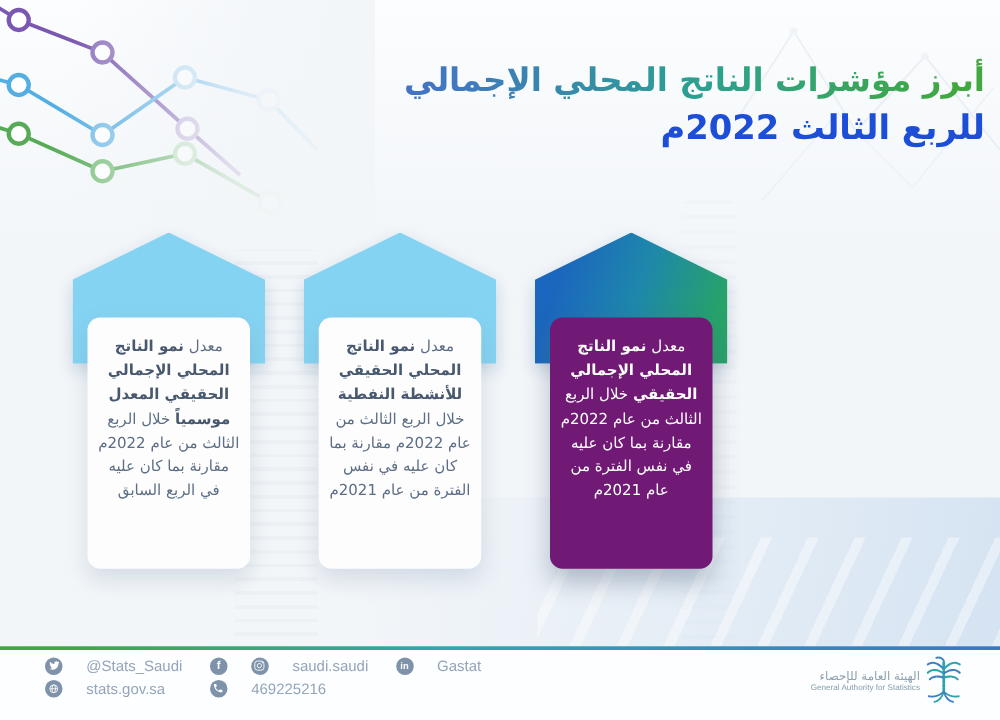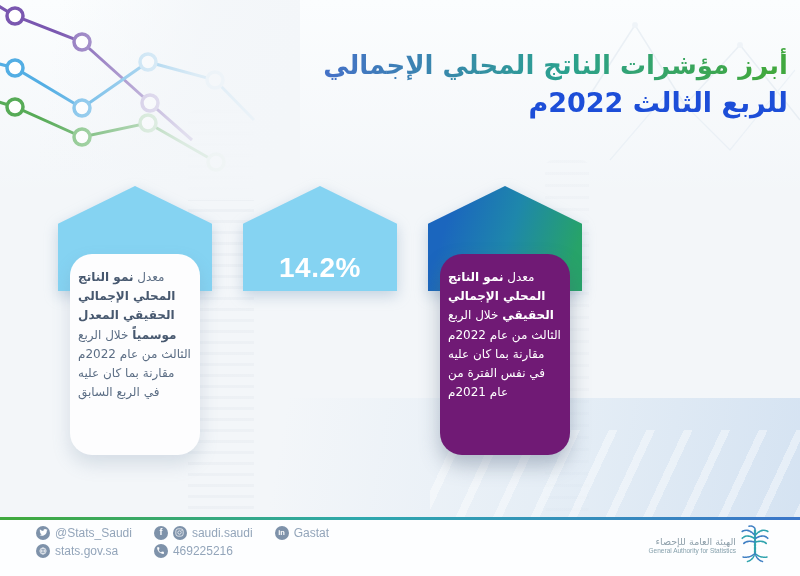--- a/index.html
+++ b/index.html
@@ -40,38 +40,38 @@
   .column { position:relative; width:154px; height:270px; }
   .arrow-wrap { position:absolute; left:0; top:0; width:154px; height:105px;
     filter:drop-shadow(0 5px 7px rgba(110,145,180,.35)); }
   .arrow { width:100%; height:100%;
     clip-path:polygon(50% 0%, 100% 36%, 100% 100%, 0% 100%, 0% 36%);
     background:#85d3f2;
     display:flex; align-items:flex-end; justify-content:center; padding-bottom:9px; }
   .pct { color:#ffffff; font-weight:bold; font-size:28px; line-height:1;
     font-family:"Liberation Sans","DejaVu Sans",sans-serif; letter-spacing:.5px; }
   .card { position:relative; margin:68px 12px 0; height:201px; z-index:2;
-    background:#fdfdfe; border-radius:22px; padding:14px 8px;
+    background:#fdfdfe; border-radius:10px; padding:14px 8px;
     box-shadow:0 9px 18px rgba(105,130,160,.22);
-    direction:rtl; text-align:left;
+    direction:rtl; text-align:center;
     font-size:12px; line-height:1.6; color:#5c6e85; }
   .card b { color:#47586f; }
   .column.highlight .arrow {
     background:linear-gradient(108deg,#1b66be 16%, #1e87ab 52%, #27a369 90%); }
   .column.highlight .pct { font-size:31px; }
   .column.highlight .card { background:#701a75; color:#ffffff;
     box-shadow:0 10px 20px rgba(75,95,120,.38); }
   .column.highlight .card b { color:#ffffff; }
   
   .footer { position:absolute; left:0; bottom:0; width:800px; height:59px; background:#fdfeff; }
   .footer-line { position:absolute; left:0; top:0; width:800px; height:3px;
     background:linear-gradient(to right, #3fa93f 2%, #2ea8ad 45%, #3b77c8 98%); }
   .socials { position:absolute; left:36px; top:8px; display:flex; gap:22px; align-items:flex-start; }
   .soc-col { display:flex; flex-direction:column; gap:3px; }
-  .soc-item { display:flex; align-items:center; gap:5px; height:15px; }
+  .soc-item { display:flex; align-items:center; gap:19px; height:15px; }
   .soc-item .txt { font-size:12px; color:#93a5ba; font-family:"Liberation Sans","DejaVu Sans",sans-serif; white-space:nowrap; }
   .cicon { width:14px; height:14px; border-radius:50%; background:#7e92aa; flex:0 0 14px;
     display:flex; align-items:center; justify-content:center; color:#fff;
     font-size:9px; font-weight:bold; font-family:"Liberation Sans",sans-serif; line-height:1; }
   .cicon svg { display:block; }
   
   .logo { position:absolute; right:30px; top:7px; display:flex; align-items:center; gap:4px; }
   .logo-text { text-align:right; direction:rtl; }
   .logo-ar { font-size:9.5px; color:#8fa0ab; letter-spacing:.5px; }
   .logo-en { font-size:6.5px; color:#86a0ac; font-family:"Liberation Sans",sans-serif; }
@@ -130,20 +130,23 @@
     </div>
   </div>
 
 
   <div class="column">
     <div class="arrow-wrap">
         <div class="arrow">
       <span class="pct">14.2%</span>
     </div>
       </div>
+    <div class="card">
+      <span>معدل </span><b>نمو الناتج المحلي الحقيقي للأنشطة النفطية</b><span> خلال الربع الثالث من عام 2022م مقارنة بما كان عليه في نفس الفترة من عام 2021م</span>
+    </div>
   </div>
 
   <div class="column highlight">
     <div class="arrow-wrap">
         <div class="arrow">
       <span class="pct">8.8%</span>
     </div>
       </div>
     <div class="card">
       <span>معدل </span><b>نمو الناتج المحلي الإجمالي الحقيقي</b><span> خلال الربع الثالث من عام 2022م مقارنة بما كان عليه في نفس الفترة من عام 2021م</span>

